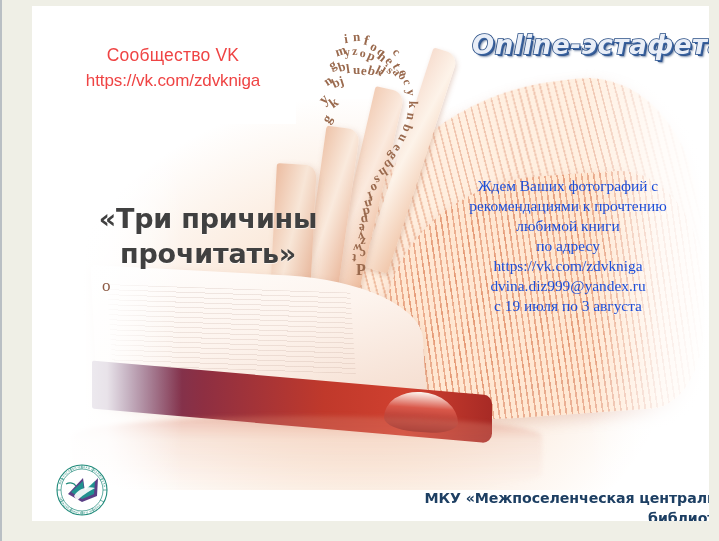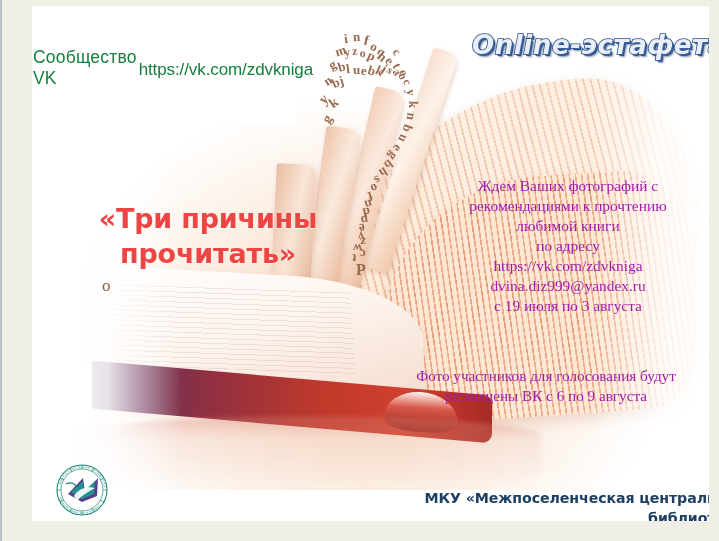--- a/index.html
+++ b/index.html
@@ -153,24 +153,24 @@
   .qdot{
     position:absolute;left:70px;top:270px;
     color:#8d5b45;font-size:17px;
     font-family:"Liberation Serif",serif;
   }
 
   
   .vk-box{
     position:absolute;left:18px;top:6px;width:246px;height:112px;
     background:#ffffff;
-    display:flex;flex-direction:row;
+    display:flex;flex-direction:column;
     align-items:center;justify-content:center;
     gap:2px;
-    color:#15803d;
+    color:#ef4444;
   }
   .vk-l1{font-size:17.5px;font-weight:400;letter-spacing:.2px;}
   .vk-l2,.vk-l3{font-size:18px;font-weight:700;letter-spacing:.1px;line-height:1.16;}
   .vk-l4{font-size:17px;font-weight:400;margin-top:3px;letter-spacing:-.1px;}
 
   
   .wordart{
     position:absolute;left:440px;top:24px;
     font-size:26px;font-weight:700;font-style:italic;
     letter-spacing:.6px;
@@ -182,34 +182,34 @@
       1px 1px 0 #3a63a0,
       2px 2px 0 #31568f,
       3px 3px 2px rgba(28,58,110,.55);
     white-space:nowrap;
   }
 
   
   .headline{
     position:absolute;left:26px;top:196px;width:300px;
     text-align:center;
-    color:#ef4444;
+    color:#404040;
     font-family:"DejaVu Sans",sans-serif;
     font-weight:700;
     font-size:27px;
     line-height:1.28;
     letter-spacing:-.2px;
     text-shadow:0 1px 0 rgba(255,255,255,.65);
   }
 
   
   .para{
     position:absolute;
     font-family:"Liberation Serif",serif;
-    color:#a21caf;
+    color:#1d4ed8;
     text-align:center;
     line-height:1.30;
     font-size:15.4px;
     white-space:pre-line;
   }
   #para-main{left:414px;top:170px;width:244px;}
   #para-vote{left:356px;top:360px;width:316px;font-size:15.2px;}
 
   
   .org{
@@ -327,22 +327,20 @@
     <div class="headline">«Три причины
 прочитать»</div>
 
     <div class="para" id="para-main">Ждем Ваших фотографий с
 рекомендациями к прочтению
 любимой книги
 по адресу
 https://vk.com/zdvkniga
 dvina.diz999@yandex.ru
 с 19 июля по 3 августа</div>
-    <div class="para" id="para-vote">Фото участников для голосования будут
-размещены  ВК с 6 по 9 августа</div>
 
     <div class="org">МКУ «Межпоселенческая центральная библиотека
 Западнодвинского района»</div>
 
     <div class="logo">
       <svg width="64" height="64" viewBox="0 0 64 64" aria-hidden="true">
         <defs>
           <path id="arcTop" d="M 10,32 A 22,22 0 0 1 54,32"></path>
           <path id="arcBot" d="M 8,32 A 24,24 0 0 0 56,32"></path>
         </defs>

